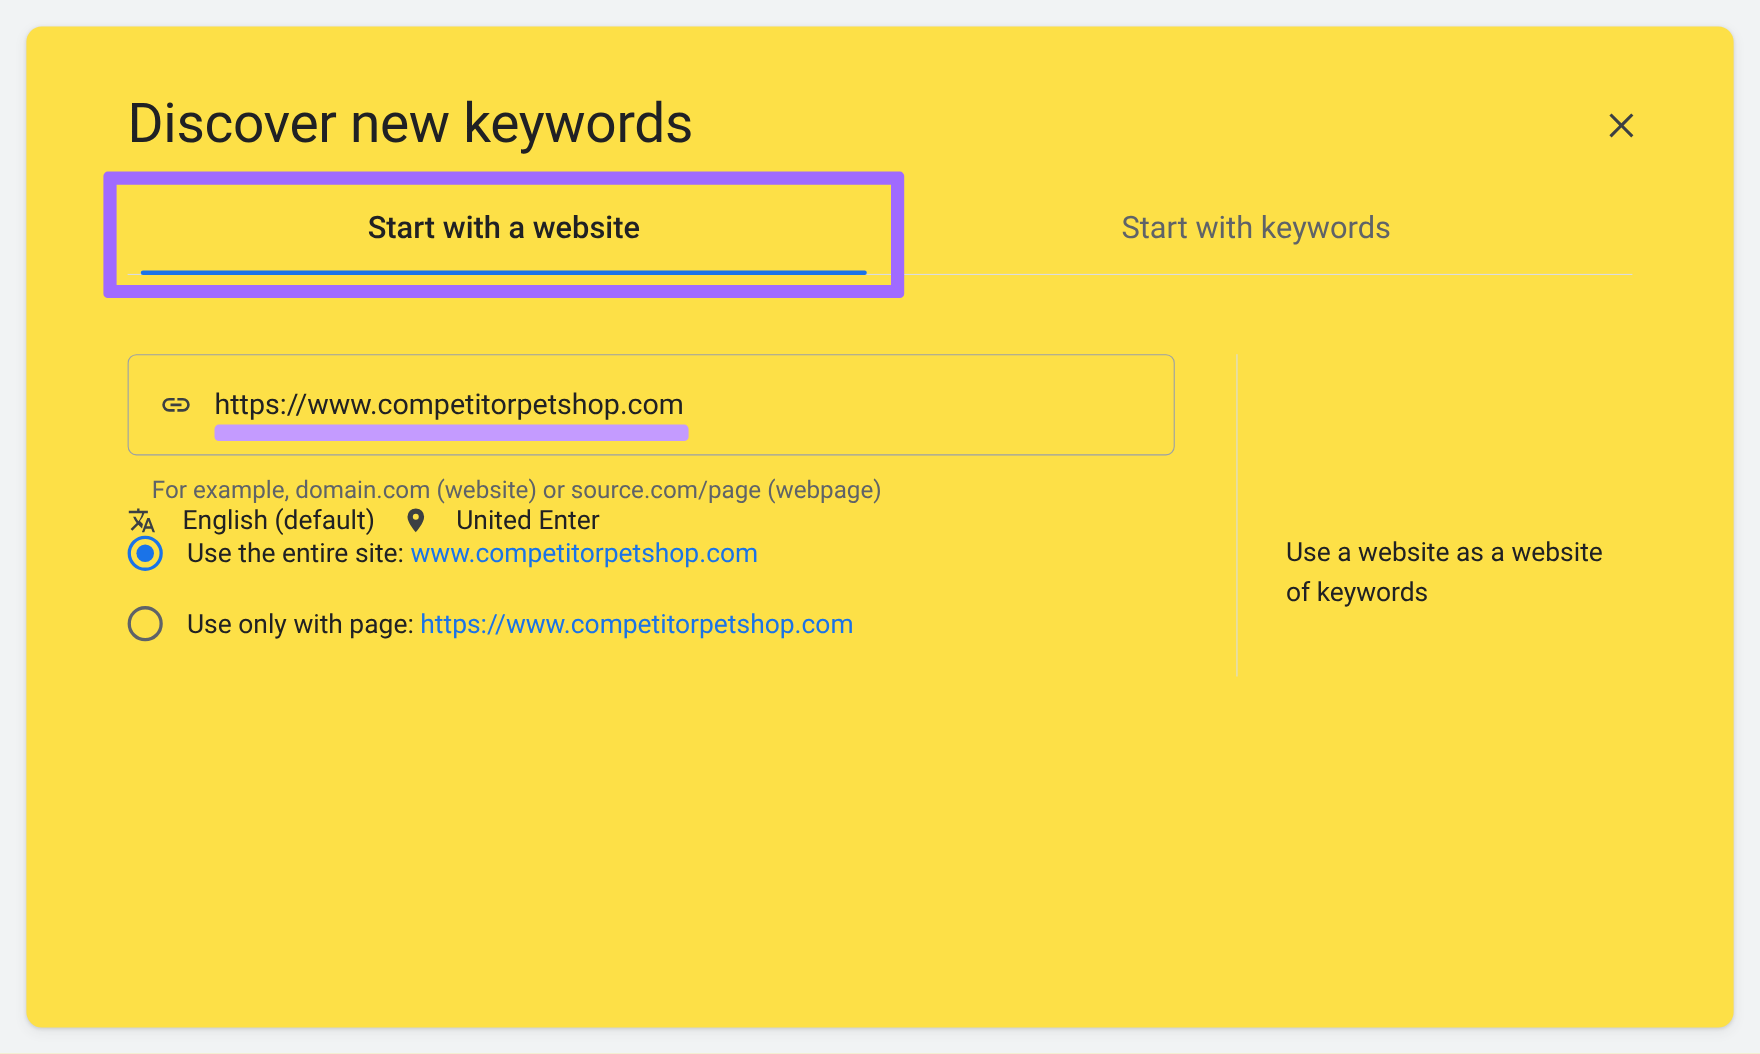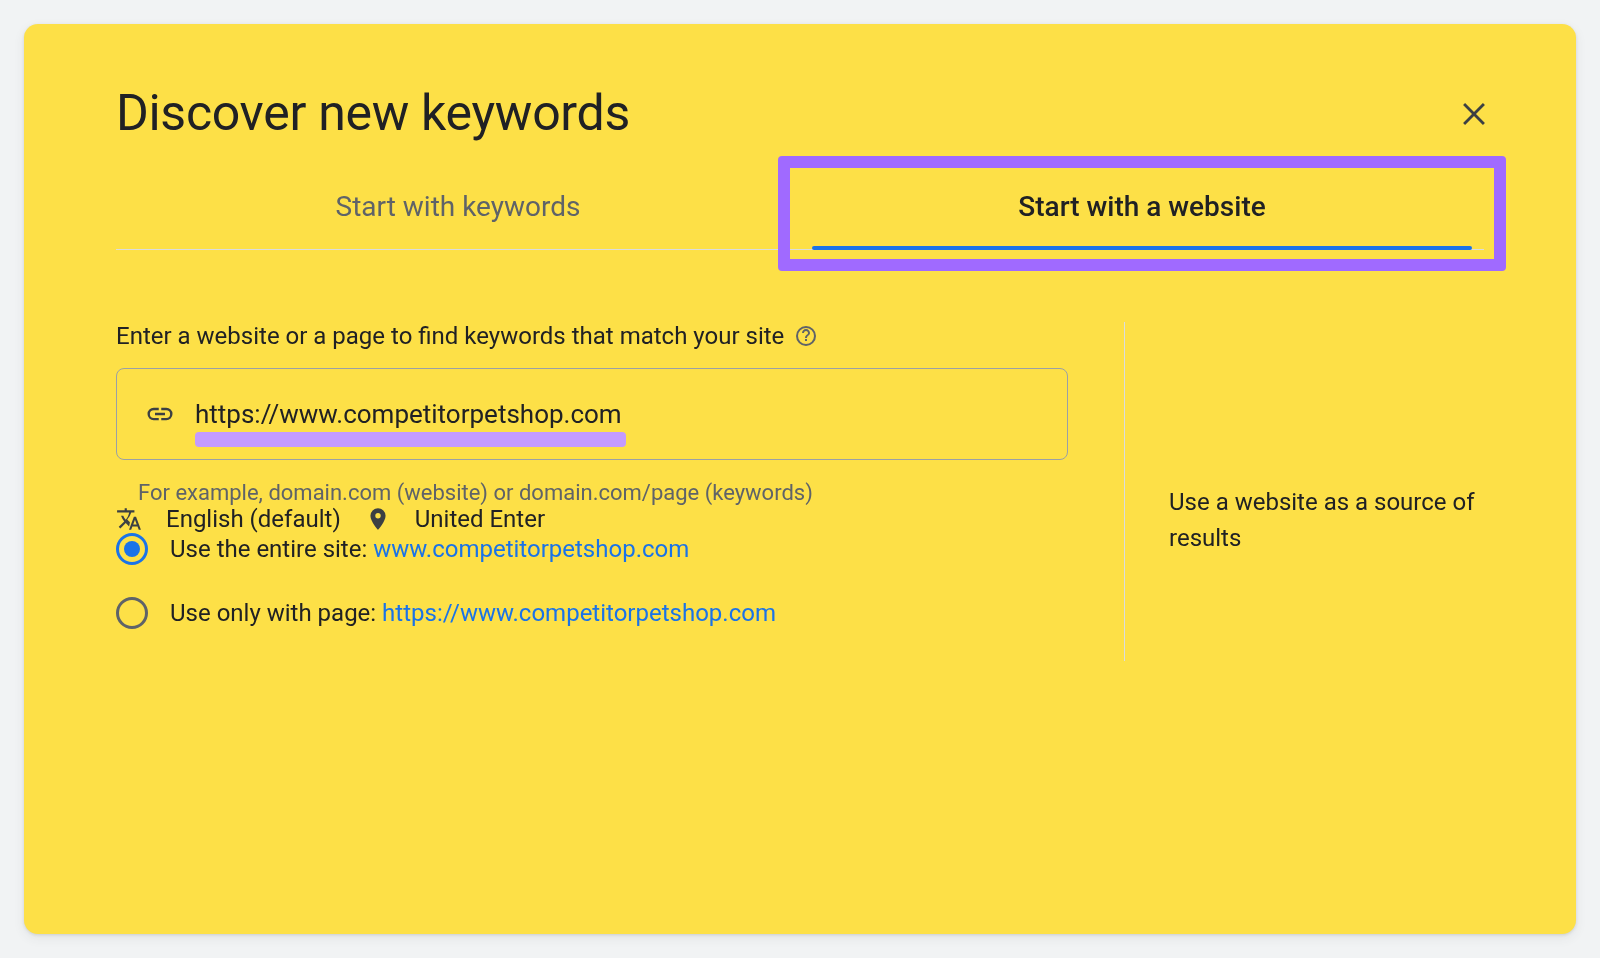--- a/index.html
+++ b/index.html
@@ -208,49 +208,42 @@
 
   <button class="close-btn">
     <svg viewBox="0 0 24 24">
         <path fill="currentColor" d="M18.3 5.71 12 12.01l-6.3-6.3-1.41 1.41 6.3 6.3-6.3 6.29 1.41 1.41 6.3-6.29 6.3 6.29 1.41-1.41-6.3-6.29 6.3-6.3z"></path>
       </svg>
   </button>
 
   <h1 class="title">Discover new keywords</h1>
 
   <div class="tabs">
-    <div class="tab">
-      <span>Start with keywords</span>
-    </div>
     <div class="tab active">
       <span>Start with a website</span>
       <div class="tab-highlight"></div>
     </div>
+    <div class="tab">
+      <span>Start with keywords</span>
+    </div>
   </div>
 
   <div class="content-row">
 
     <div class="col-left">
 
-      <div class="label-row">
-        <span>Enter a website or a page to find keywords that match your site</span>
-        <svg class="help-icon" viewBox="0 0 24 24">
-            <circle cx="12" cy="12" r="9" fill="none" stroke="currentColor" stroke-width="2"></circle>
-            <path fill="currentColor" d="M11 17h2v-2h-2v2zm1-12c-2.21 0-4 1.79-4 4h2c0-1.1.9-2 2-2s2 .9 2 2c0 2-3 1.75-3 5h2c0-2.25 3-2.5 3-5 0-2.21-1.79-4-4-4z"></path>
-          </svg>
-      </div>
 
       <div class="url-field">
         <svg class="link-icon" viewBox="0 0 24 24">
             <path fill="currentColor" d="M3.9 12A3.1 3.1 0 0 1 7 8.9h4V7H7a5 5 0 0 0 0 10h4v-1.9H7A3.1 3.1 0 0 1 3.9 12zM17 7h-4v1.9h4a3.1 3.1 0 0 1 0 6.2h-4V17h4a5 5 0 0 0 0-10zM8 11h8v2H8z"></path>
           </svg>
         <span class="url-value">https://www.competitorpetshop.com</span>
       </div>
 
-      <div class="example-text">For example, domain.com (website) or domain.com/page (keywords)</div>
+      <div class="example-text">For example, domain.com (website) or source.com/page (webpage)</div>
 
       <div class="settings-row">
         <svg viewBox="0 0 24 24">
             <path fill="currentColor" d="m12.87 15.07-2.54-2.51.03-.03A17.52 17.52 0 0 0 14.07 6H17V4h-7V2H8v2H1v2h11.17C11.5 8.92 10.44 11 9 12.75 8.07 11.62 7.3 10.38 6.69 9H4.62c.73 1.88 1.73 3.66 2.98 5.2l-5.09 5.02L4 20.71l5-5 3.11 3.11.76-3.75zM18.5 10h-2L12 22h2l1.12-3h4.75L21 22h2l-4.5-12zm-2.62 7 1.62-4.33L19.12 17h-3.24z"></path>
           </svg>
         <span>English (default)</span>
         <svg viewBox="0 0 24 24">
             <path fill="currentColor" d="M12 2a7 7 0 0 0-7 7c0 5.25 7 13 7 13s7-7.75 7-13a7 7 0 0 0-7-7zm0 9.5A2.5 2.5 0 1 1 14.5 9 2.5 2.5 0 0 1 12 11.5z"></path>
           </svg>
         <span>United Enter</span>
@@ -268,17 +261,17 @@
           <span>
             <span class="radio-label-text">Use only with page: </span><span class="radio-link">https://www.competitorpetshop.com</span>
           </span>
         </div>
       </div>
 
 
     </div>
 
     <div class="col-right">
-      <div class="hint-right">Use a website as a source of results</div>
+      <div class="hint-right">Use a website as a website of keywords</div>
     </div>
 
   </div>
 </div>
 
 </body></html>

